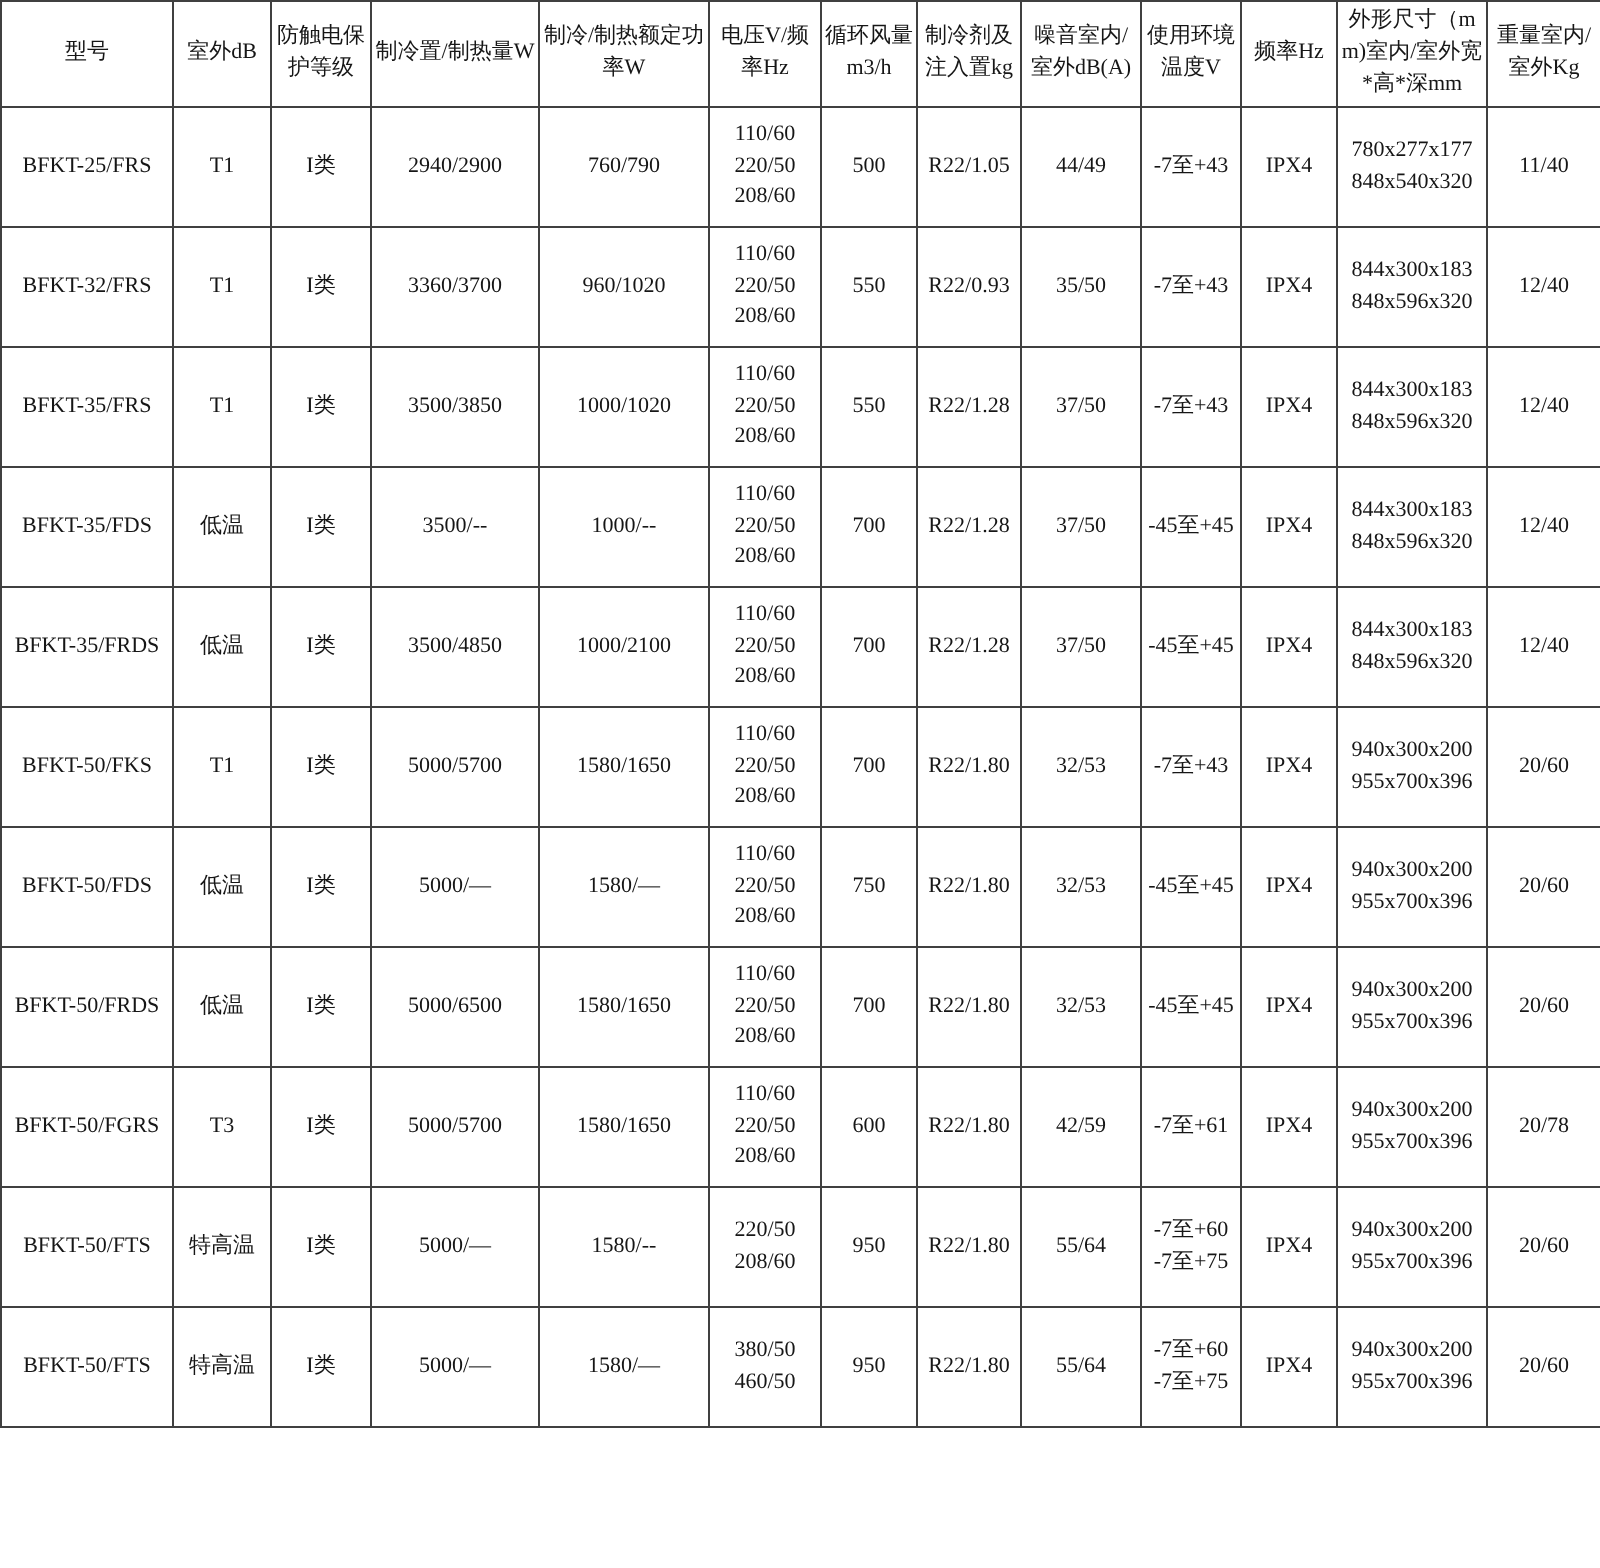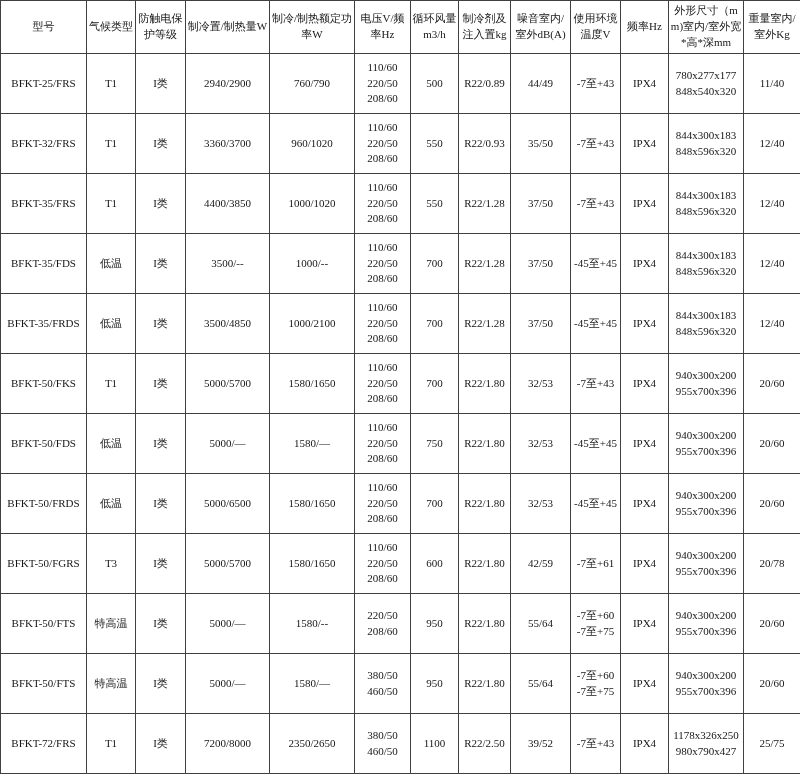--- a/index.html
+++ b/index.html
@@ -53,21 +53,21 @@
     <col style="width:52px">
     <col style="width:60px">
     <col style="width:50px">
     <col style="width:48px">
     <col style="width:75px">
     <col style="width:57px">
   </colgroup>
   <thead>
     <tr id="header-row">
         <th>型号</th>
-        <th>气候类型</th>
+        <th>室外dB</th>
         <th>防触电保护等级</th>
         <th>制冷置/制热量W</th>
         <th>制冷/制热额定功率W</th>
         <th>电压V/频率Hz</th>
         <th>循环风量m3/h</th>
         <th>制冷剂及注入置kg</th>
         <th>噪音室内/室外dB(A)</th>
         <th>使用环境温度V</th>
         <th>频率Hz</th>
         <th>外形尺寸（mm)室内/室外宽*高*深mm</th>
@@ -78,21 +78,21 @@
       <tr>
         <td>BFKT-25/FRS</td>
         <td>T1</td>
         <td>I类</td>
         <td>2940/2900</td>
         <td>760/790</td>
         <td>110/60
 220/50
 208/60</td>
         <td>500</td>
-        <td>R22/0.89</td>
+        <td>R22/1.05</td>
         <td>44/49</td>
         <td>-7至+43</td>
         <td>IPX4</td>
         <td>780x277x177
 848x540x320</td>
         <td>11/40</td>
       </tr>
       <tr>
         <td>BFKT-32/FRS</td>
         <td>T1</td>
@@ -108,21 +108,21 @@
         <td>-7至+43</td>
         <td>IPX4</td>
         <td>844x300x183
 848x596x320</td>
         <td>12/40</td>
       </tr>
       <tr>
         <td>BFKT-35/FRS</td>
         <td>T1</td>
         <td>I类</td>
-        <td>4400/3850</td>
+        <td>3500/3850</td>
         <td>1000/1020</td>
         <td>110/60
 220/50
 208/60</td>
         <td>550</td>
         <td>R22/1.28</td>
         <td>37/50</td>
         <td>-7至+43</td>
         <td>IPX4</td>
         <td>844x300x183
@@ -266,31 +266,14 @@
         <td>950</td>
         <td>R22/1.80</td>
         <td>55/64</td>
         <td>-7至+60
 -7至+75</td>
         <td>IPX4</td>
         <td>940x300x200
 955x700x396</td>
         <td>20/60</td>
       </tr>
-      <tr>
-        <td>BFKT-72/FRS</td>
-        <td>T1</td>
-        <td>I类</td>
-        <td>7200/8000</td>
-        <td>2350/2650</td>
-        <td>380/50
-460/50</td>
-        <td>1100</td>
-        <td>R22/2.50</td>
-        <td>39/52</td>
-        <td>-7至+43</td>
-        <td>IPX4</td>
-        <td>1178x326x250
-980x790x427</td>
-        <td>25/75</td>
-      </tr>
     </tbody>
 </table>
 
 </body></html>

